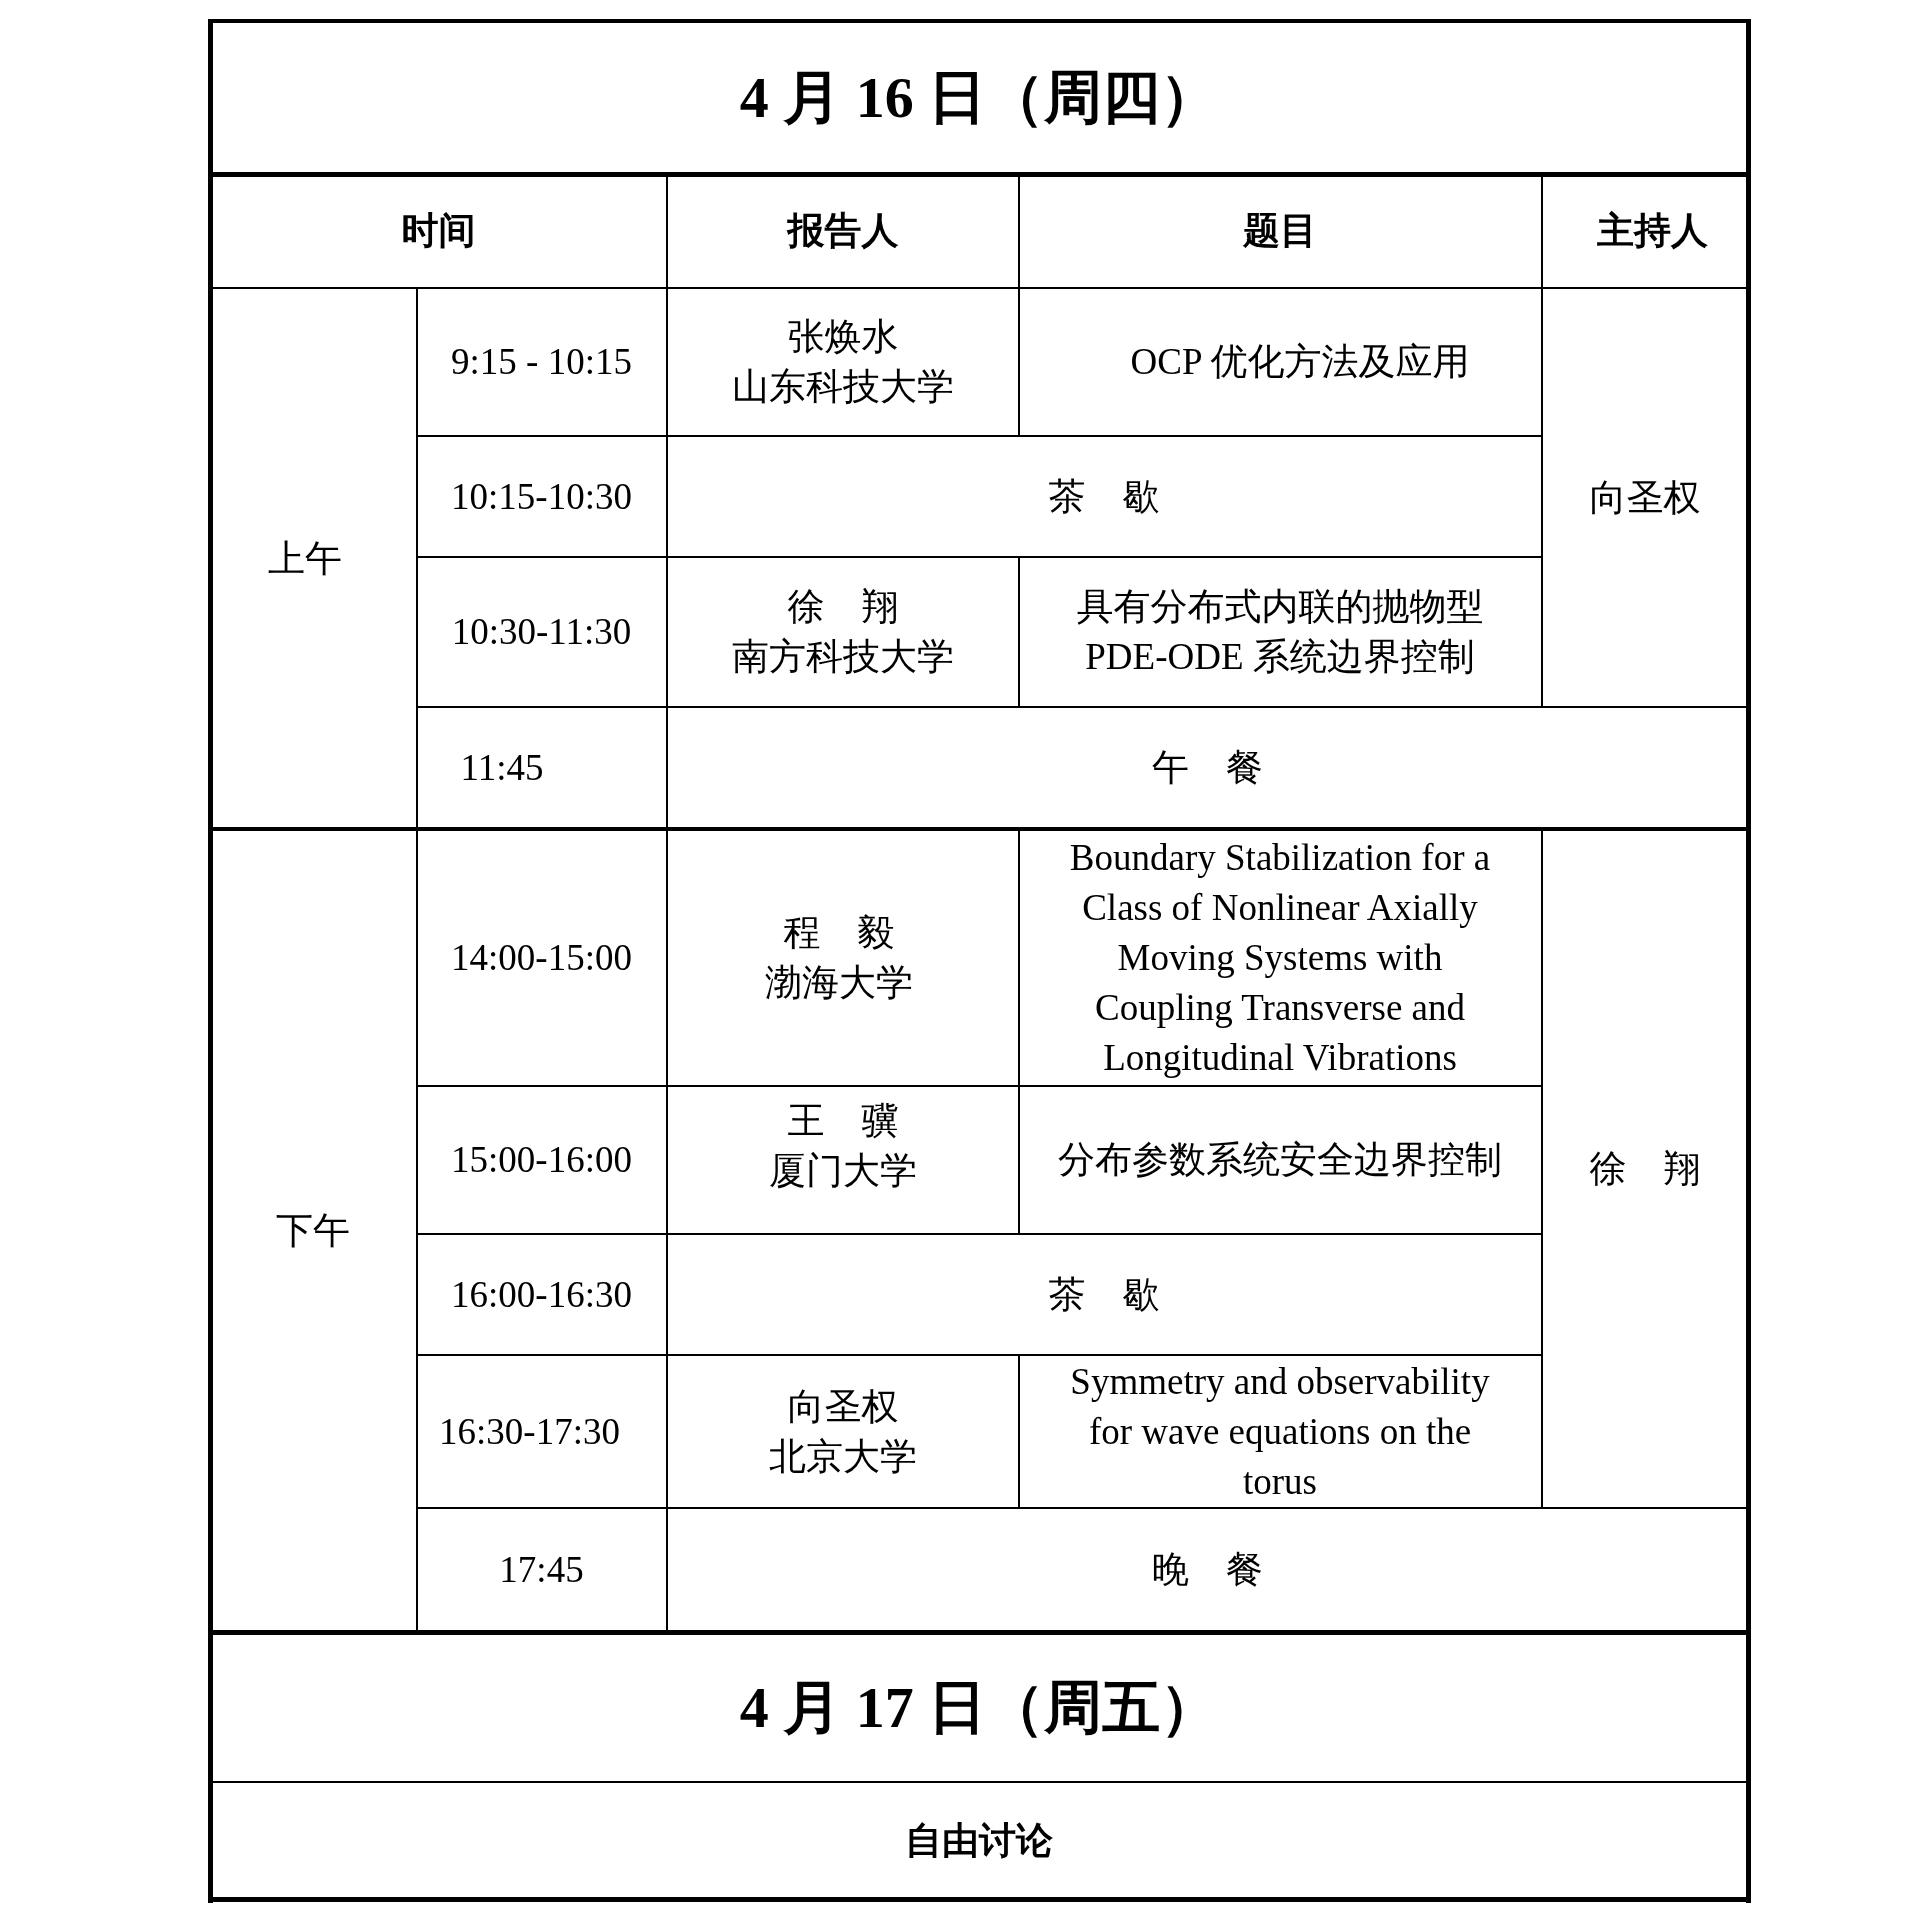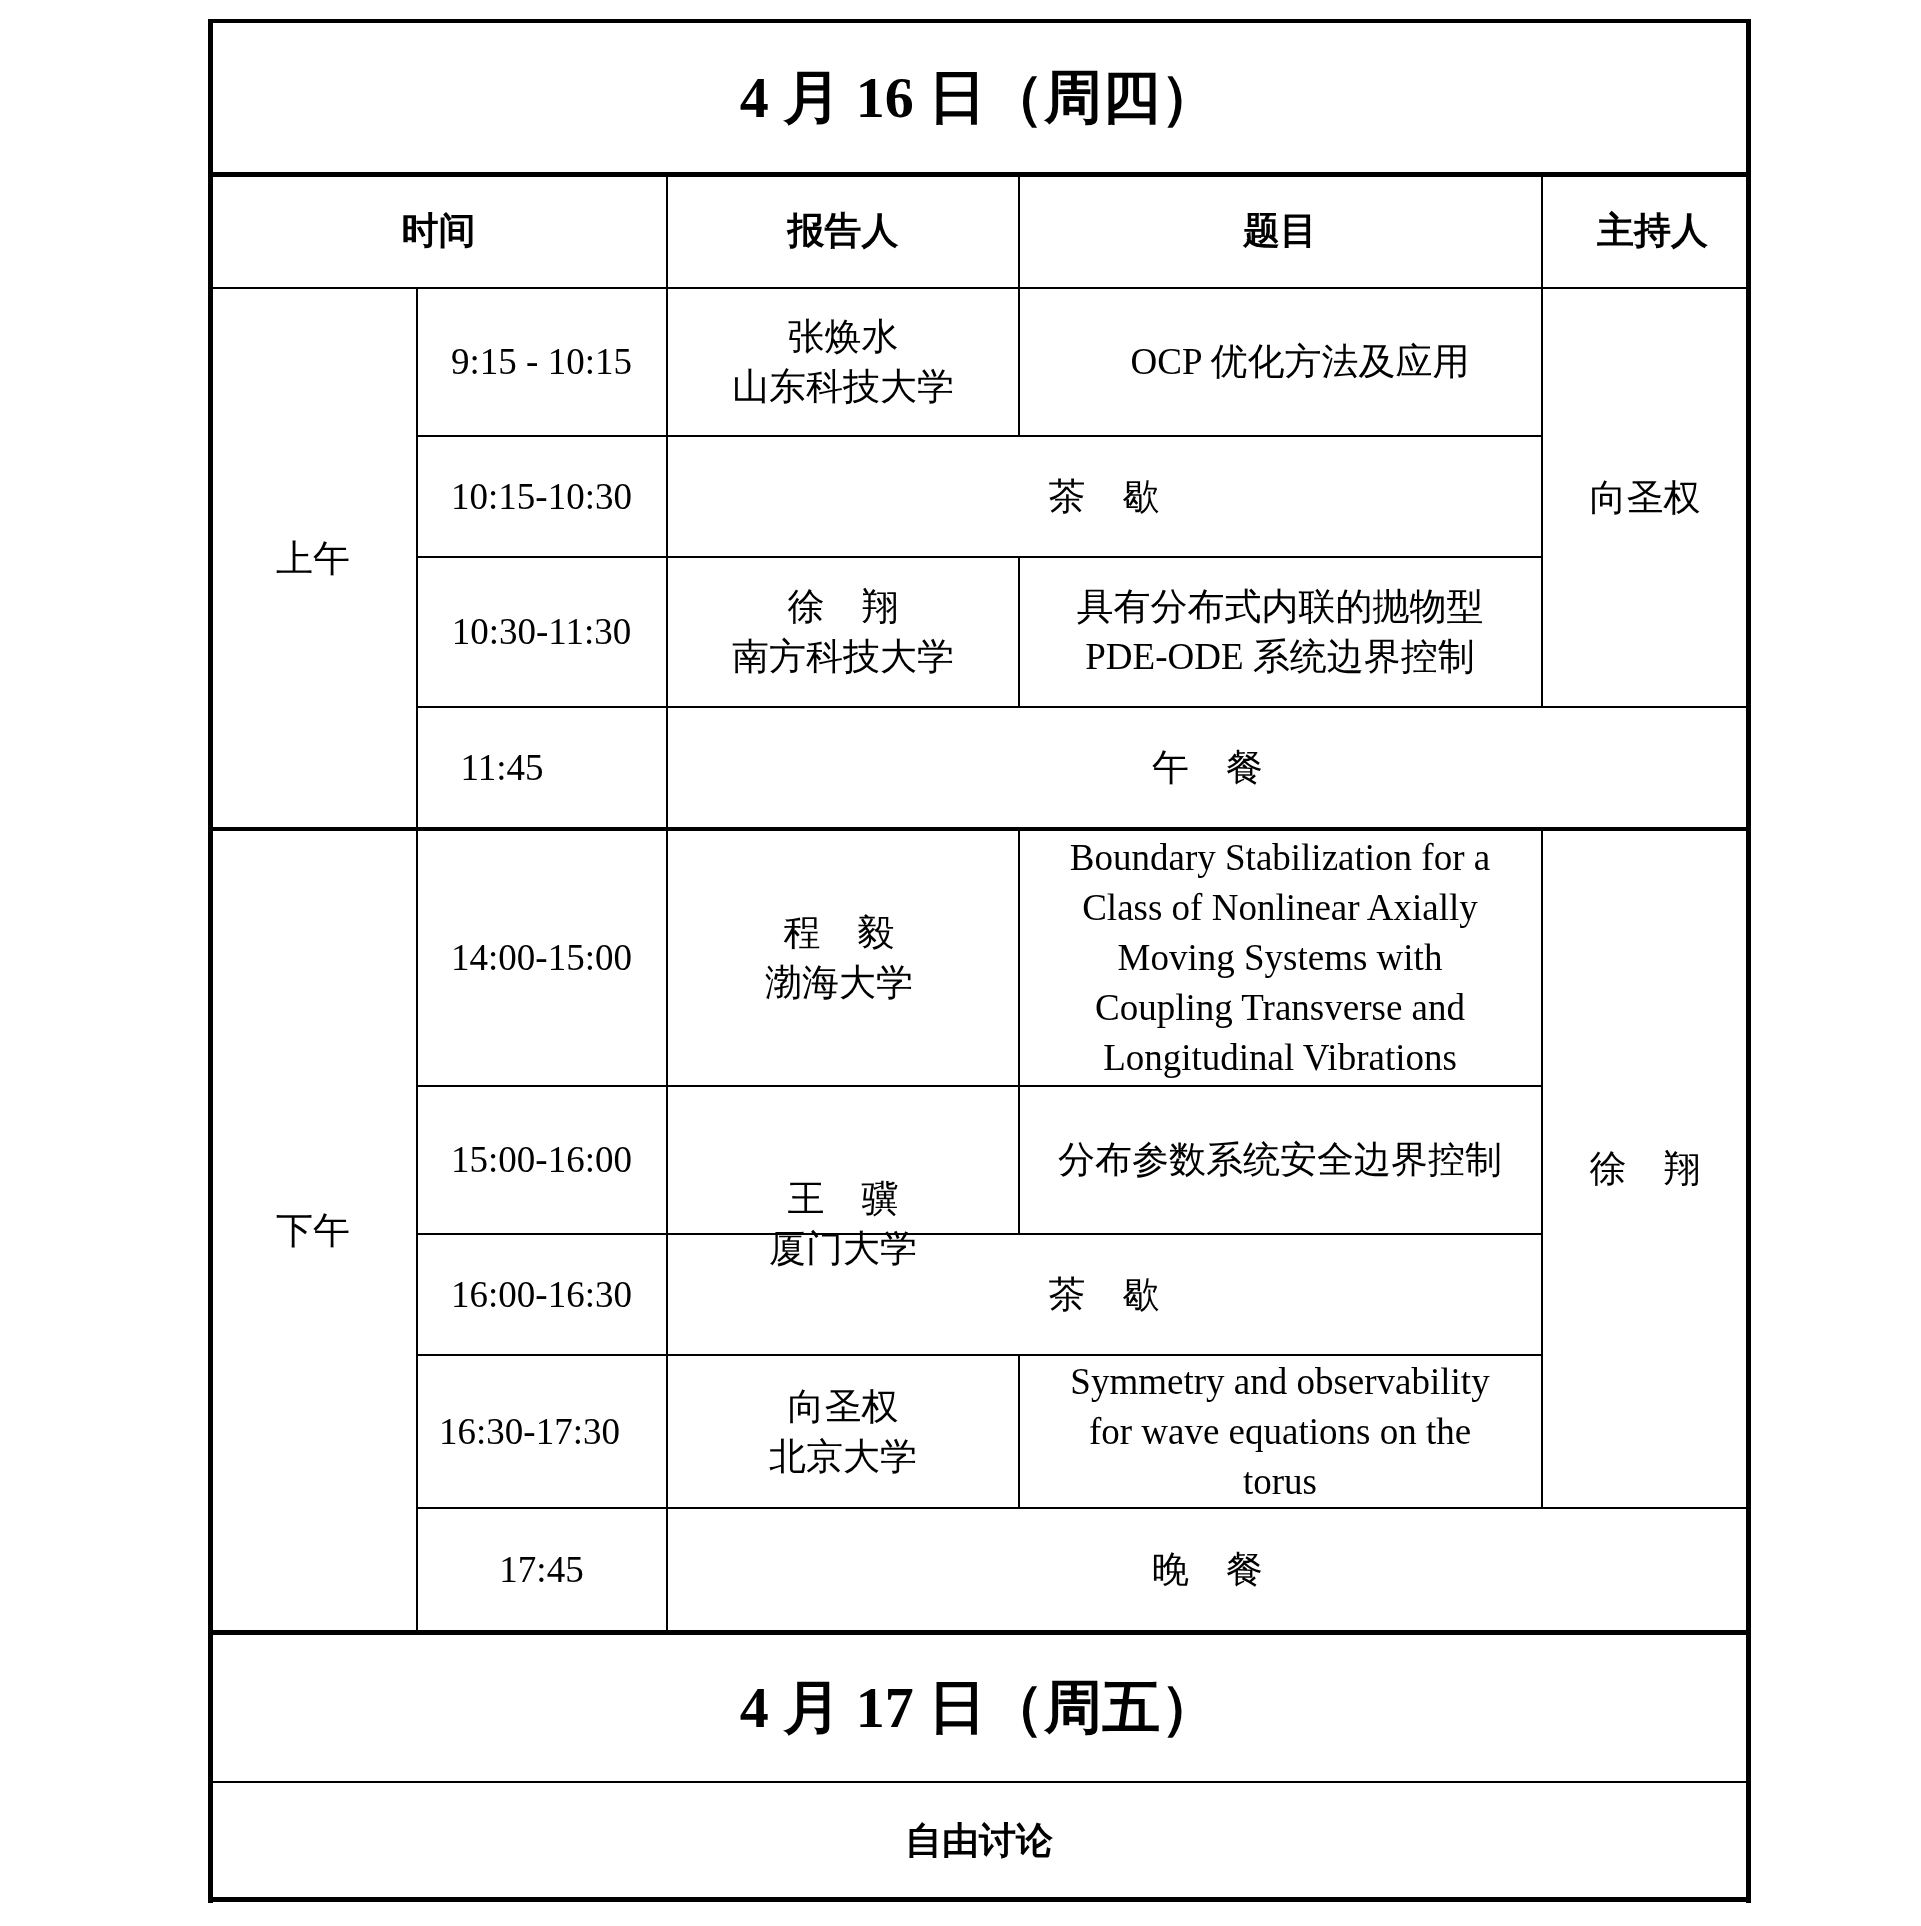--- a/index.html
+++ b/index.html
@@ -27,21 +27,21 @@
 <div class="cell hdr" style="left:667px;top:174px;width:352px;height:113px;">
   <span>报告人</span>
 </div>
 <div class="cell hdr" style="left:1019px;top:174px;width:522px;height:113px;">
   <span>题目</span>
 </div>
 <div class="cell hdr" style="left:1542px;top:174px;width:206px;height:113px;padding-left:15px;">
   <span>主持人</span>
 </div>
 
-<div class="cell" style="left:210px;top:288px;width:206px;height:541px;">
+<div class="cell" style="left:202px;top:288px;width:206px;height:541px;">
   <span>上午</span>
 </div>
 
 <div class="cell" style="left:416px;top:288px;width:251px;height:148px;">
   <span>9:15 - 10:15</span>
 </div>
 <div class="cell" style="left:667px;top:288px;width:352px;height:148px;">
   <span>张焕水</span>
   <span>山东科技大学</span>
 </div>
@@ -94,21 +94,21 @@
   <span>Boundary Stabilization for a</span>
   <span>Class of Nonlinear Axially</span>
   <span>Moving Systems with</span>
   <span>Coupling Transverse and</span>
   <span>Longitudinal Vibrations</span>
 </div>
 
 <div class="cell" style="left:416px;top:1086px;width:251px;height:148px;">
   <span>15:00-16:00</span>
 </div>
-<div class="cell pre" style="left:667px;top:1150px;width:352px;height:148px;">
+<div class="cell pre" style="left:667px;top:1072px;width:352px;height:148px;">
   <span>王　骥</span>
   <span>厦门大学</span>
 </div>
 <div class="cell" style="left:1019px;top:1086px;width:522px;height:148px;">
   <span>分布参数系统安全边界控制</span>
 </div>
 
 <div class="cell" style="left:416px;top:1234px;width:251px;height:121px;">
   <span>16:00-16:30</span>
 </div>

